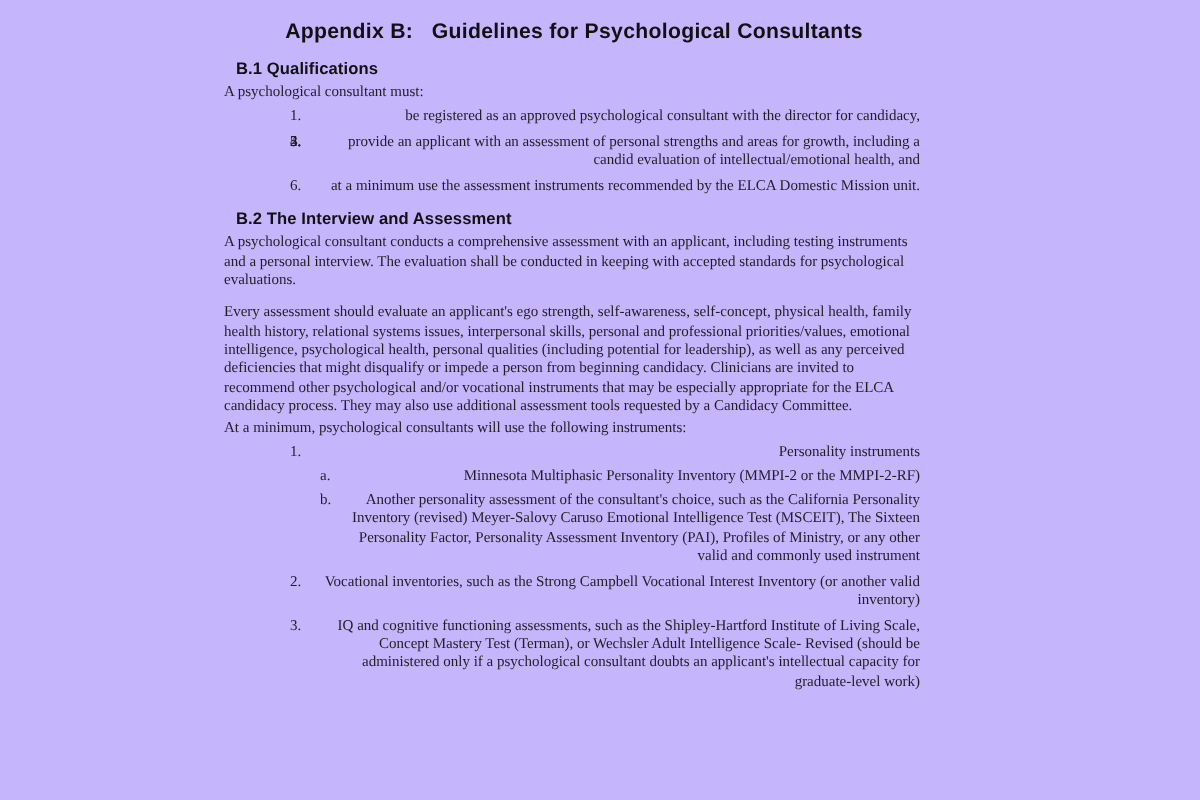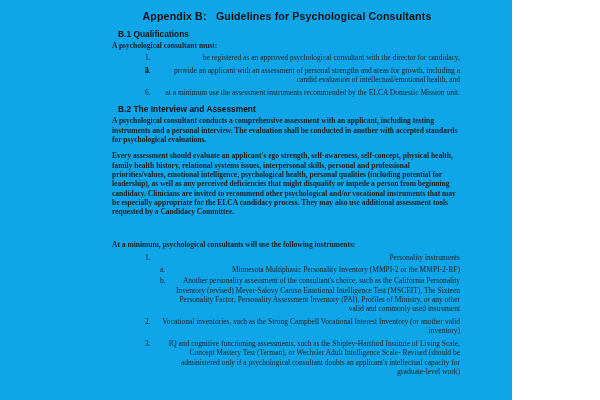--- a/index.html
+++ b/index.html
@@ -2,23 +2,23 @@
 <html><head>
 <meta charset="utf-8">
 <style>
   html, body {
     margin: 0;
     padding: 0;
     background: #ffffff;
   }
   .page {
     position: relative;
-    width: 512px;
+    width: 600px;
     height: 400px;
-    background: #0ea5e9;
+    background: #c4b5fd;
     overflow: hidden;
     font-family: "Liberation Serif", "DejaVu Serif", serif;
     color: #1a1a1a;
     -webkit-font-smoothing: none;
   }
   .content {
     position: absolute;
     left: 112px;
     top: 10px;
     width: 350px;
@@ -45,27 +45,26 @@
   }
   .heading-b2 {
     margin-top: 7px;
   }
   .para {
     font-size: 7.5px;
     line-height: 9.3px;
     text-align: left;
     margin: 0 0 1px 0;
     color: #1f1f1f;
-    font-weight: bold;
   }
   .para-gap {
     margin-top: 7px;
   }
   .para-gap-sm {
-    margin-top: 24px;
+    margin-top: 2px;
   }
   ol.lvl1 {
     list-style: none;
     margin: 3px 0 0 0;
     padding: 0;
   }
   ol.lvl1 > li {
     position: relative;
     padding-left: 48px;
     font-size: 7.5px;
@@ -140,21 +139,21 @@
         <span class="li-body">provide an applicant with an assessment of personal strengths and areas for growth, including a candid evaluation of intellectual/emotional health, and</span>
       </li>
       <li>
         <span class="marker">6.</span>
         <span class="li-body">at a minimum use the assessment instruments recommended by the ELCA Domestic Mission unit.</span>
       </li>
     </ol>
 
     <h2 class="section-heading heading-b2">B.2 The Interview and Assessment</h2>
 
-    <p class="para">A psychological consultant conducts a comprehensive assessment with an applicant, including testing instruments and a personal interview. The evaluation shall be conducted in another with accepted standards for psychological evaluations.</p>
+    <p class="para">A psychological consultant conducts a comprehensive assessment with an applicant, including testing instruments and a personal interview. The evaluation shall be conducted in keeping with accepted standards for psychological evaluations.</p>
 
     <p class="para para-gap">Every assessment should evaluate an applicant's ego strength, self-awareness, self-concept, physical health, family health history, relational systems issues, interpersonal skills, personal and professional priorities/values, emotional intelligence, psychological health, personal qualities (including potential for leadership), as well as any perceived deficiencies that might disqualify or impede a person from beginning candidacy. Clinicians are invited to recommend other psychological and/or vocational instruments that may be especially appropriate for the ELCA candidacy process. They may also use additional assessment tools requested by a Candidacy Committee.</p>
 
     <p class="para para-gap-sm">At a minimum, psychological consultants will use the following instruments:</p>
 
     <ol class="lvl1">
       <li>
         <span class="marker">1.</span>
         <span class="li-body">Personality instruments</span>
         <ol class="lvl2">

